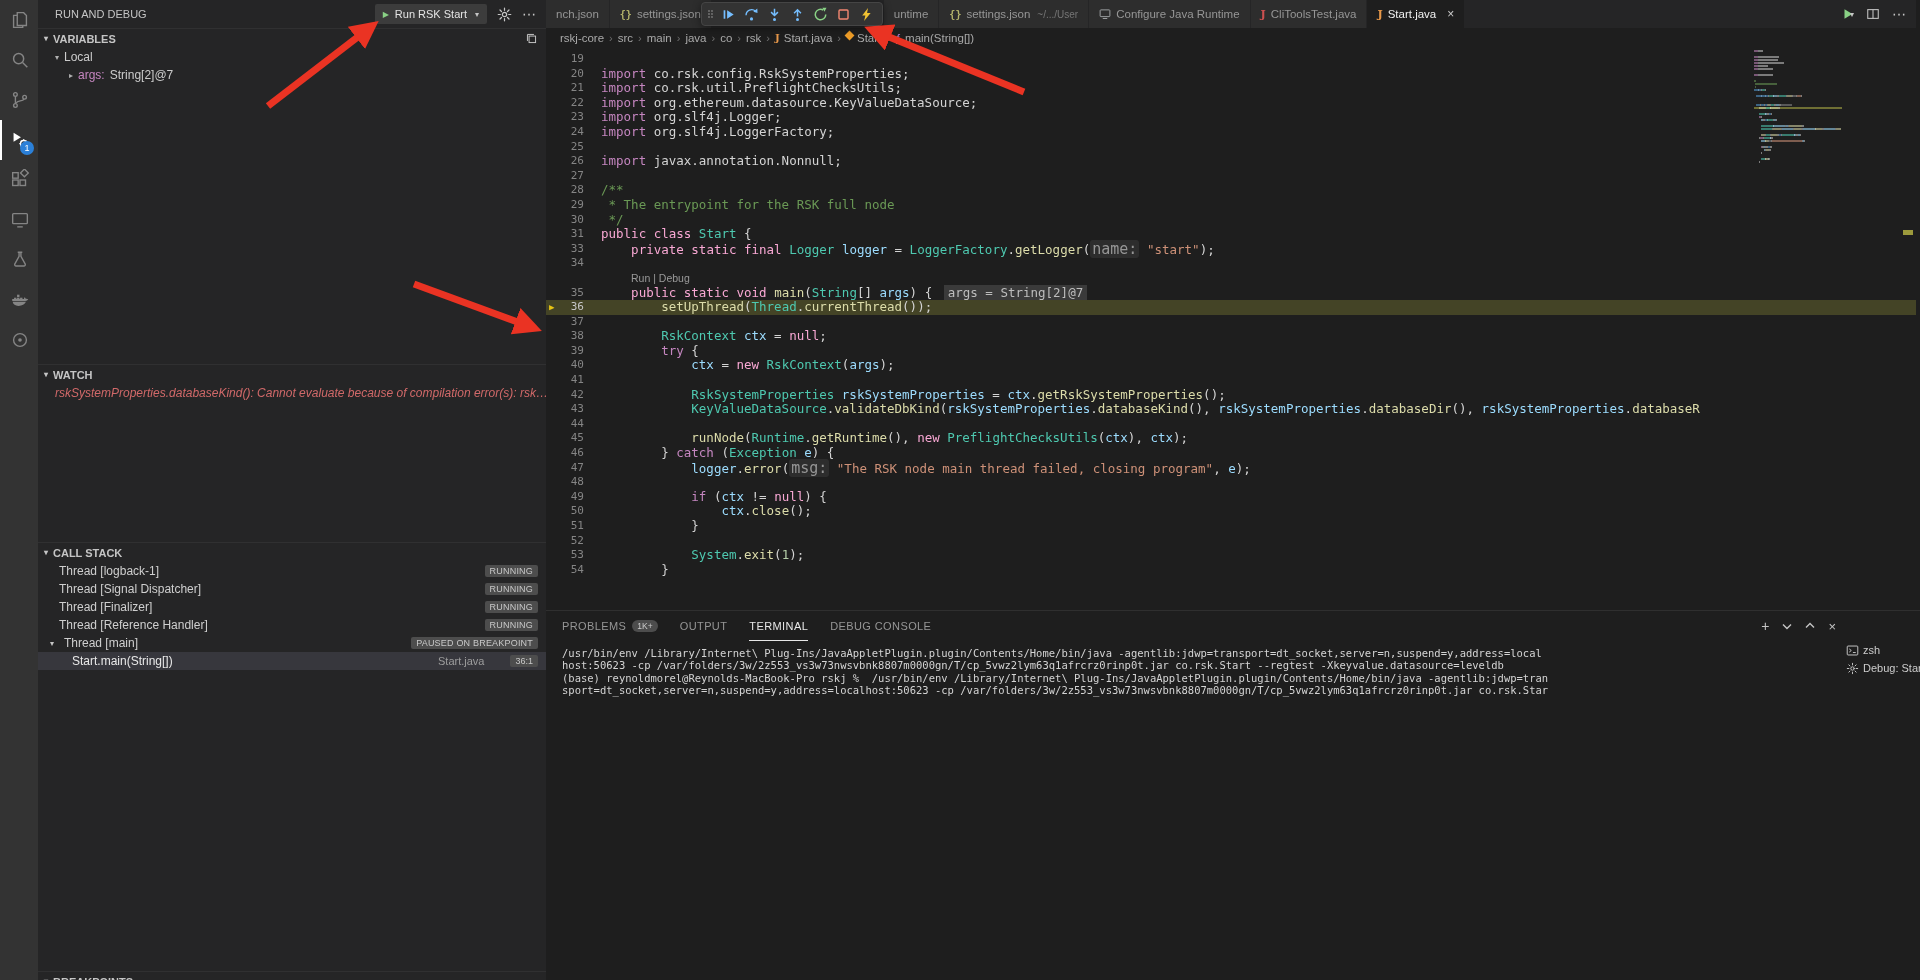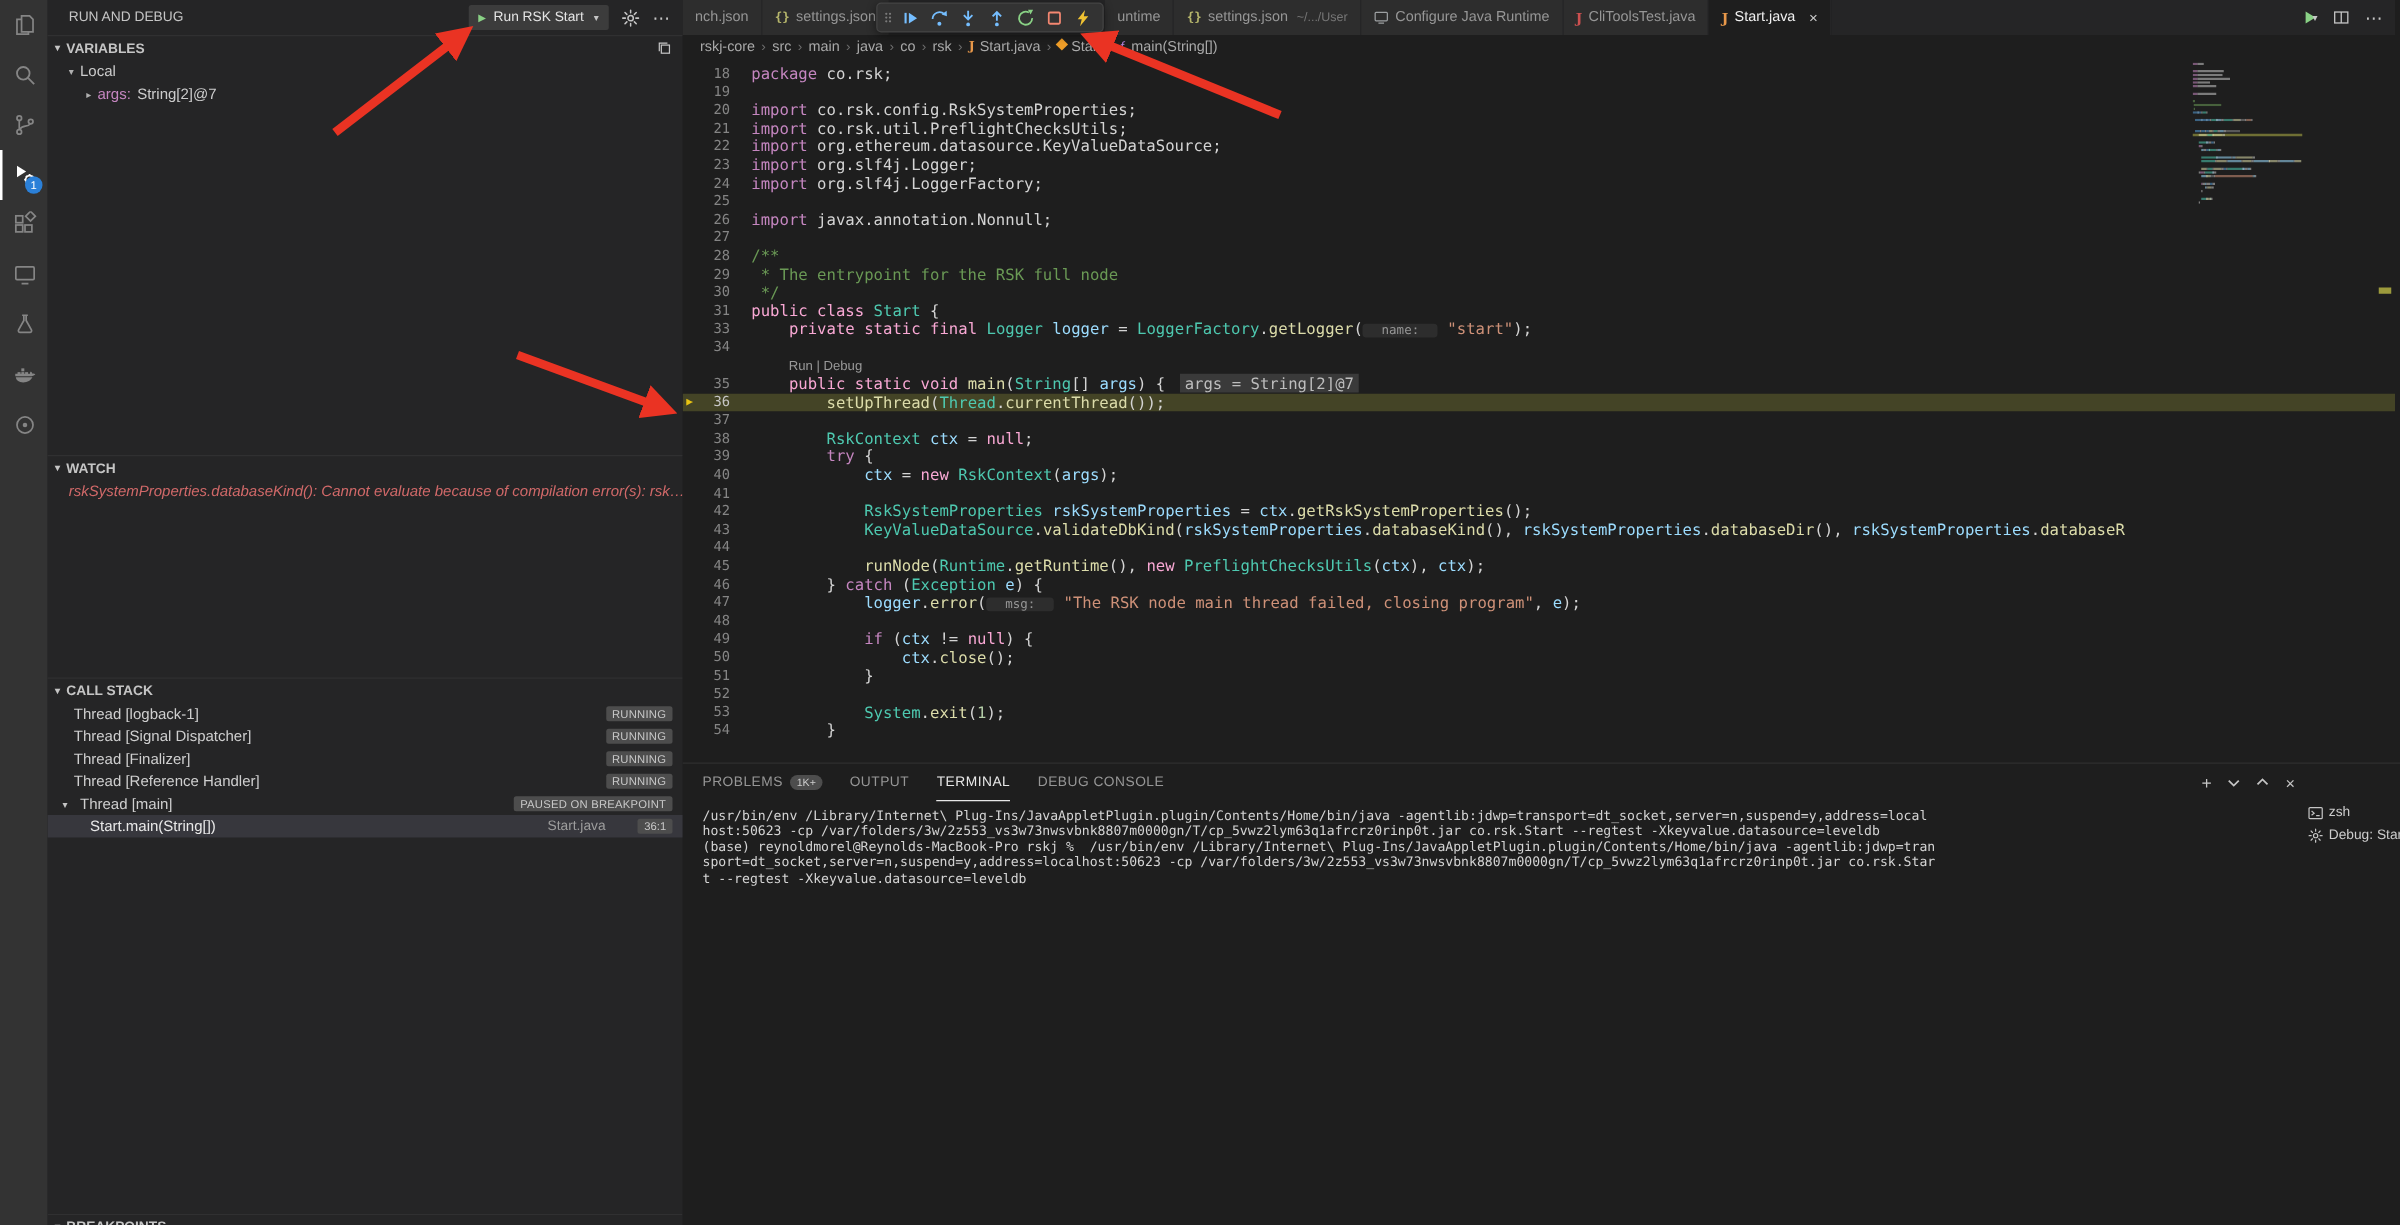--- a/index.html
+++ b/index.html
@@ -77,21 +77,21 @@
   .gutter{width:55px;flex:none;position:relative}
   .ln{display:block;width:38px;text-align:right;color:#858585;font-size:11px;line-height:14.6px}
   .line.current{background:rgba(205,205,70,.22)}
   .line.current .ln{color:#c6c6c6}
   .cur-arrow{position:absolute;left:3px;top:1px;color:#e8c413;font-size:9px;line-height:12px}
   .ltext{white-space:pre}
   .lens{color:#999999;font-size:10.5px;font-family:"Liberation Sans",sans-serif;padding-left:30px;line-height:14.6px}
   .tk-k{color:#f9a8d4}.tk-kc{color:#c586c0}.tk-ty{color:#4ec9b0}.tk-fn{color:#dcdcaa}
   .tk-s{color:#ce9178}.tk-cm{color:#6a9955}.tk-v{color:#9cdcfe}.tk-p{color:#d4d4d4}
   .tk-num{color:#b5cea8}
-  .tk-hint{color:#969696;background:rgba(255,255,255,.07);border-radius:3px;padding:0 15px;font-size:10px}
+  .tk-hint{color:#969696;background:rgba(255,255,255,.07);border-radius:3px;padding:0 2px;font-size:15px}
   .tk-dbg{color:#bdbdbd;background:#3a3a3a;padding:0 4px;margin-left:4px}
 
   .minimap{position:absolute;top:2px;right:74px;width:88px;overflow:hidden;pointer-events:none}
   .mm-line{height:2px;margin-bottom:1px;display:flex;overflow:hidden}
   .mm-line.cur{background:rgba(210,210,80,.45)}
   .mm-tk{display:inline-block;height:2px;opacity:.55;flex:none}
   .mm-sp{display:inline-block;height:2px;flex:none}
   .ov-marker{position:absolute;right:3px;top:182px;width:10px;height:5px;background:#9c9a3c}
 
   
@@ -420,26 +420,20 @@
       <span class="bc-item">
         <span class="bc-method">ƒ</span>
         <span>main(String[])</span>
       </span>
     </div>
 
   <div class="code-area">
     <div>
         <div class="line">
           <span class="gutter">
-            <span class="ln">18</span>
-          </span>
-          <span class="ltext"><span class="tk-kc">package</span><span class="tk-p"> co.rsk;</span></span>
-        </div>
-        <div class="line">
-          <span class="gutter">
             <span class="ln">19</span>
           </span>
           <span class="ltext"></span>
         </div>
         <div class="line">
           <span class="gutter">
             <span class="ln">20</span>
           </span>
           <span class="ltext"><span class="tk-kc">import</span><span class="tk-p"> co.rsk.config.RskSystemProperties;</span></span>
         </div>
@@ -914,21 +908,20 @@
           <path d="M1 6.5l4-4 4 4" stroke="#c5c5c5" fill="none" stroke-width="1.4"></path>
         </svg>
     </span>
     <span class="pa-x">×</span>
   </div>
   <div class="term-body">
       <div class="term-line">/usr/bin/env /Library/Internet\ Plug-Ins/JavaAppletPlugin.plugin/Contents/Home/bin/java -agentlib:jdwp=transport=dt_socket,server=n,suspend=y,address=local</div>
       <div class="term-line">host:50623 -cp /var/folders/3w/2z553_vs3w73nwsvbnk8807m0000gn/T/cp_5vwz2lym63q1afrcrz0rinp0t.jar co.rsk.Start --regtest -Xkeyvalue.datasource=leveldb</div>
       <div class="term-line">(base) reynoldmorel@Reynolds-MacBook-Pro rskj %  /usr/bin/env /Library/Internet\ Plug-Ins/JavaAppletPlugin.plugin/Contents/Home/bin/java -agentlib:jdwp=tran</div>
       <div class="term-line">sport=dt_socket,server=n,suspend=y,address=localhost:50623 -cp /var/folders/3w/2z553_vs3w73nwsvbnk8807m0000gn/T/cp_5vwz2lym63q1afrcrz0rinp0t.jar co.rsk.Star</div>
-      <div class="term-line">t --regtest -Xkeyvalue.datasource=leveldb</div>
     </div>
   <div class="term-list">
       <div class="term-item">
         <span>
           <svg width="13" height="13" viewBox="0 0 16 16" fill="none" stroke="#c5c5c5" stroke-width="1.2">
             <rect x="1.5" y="2.5" width="13" height="11" rx="1"></rect>
             <path d="M4 6l2.5 2L4 10M8.5 10.5H12"></path>
           </svg>
         </span>
         <span>zsh</span>

